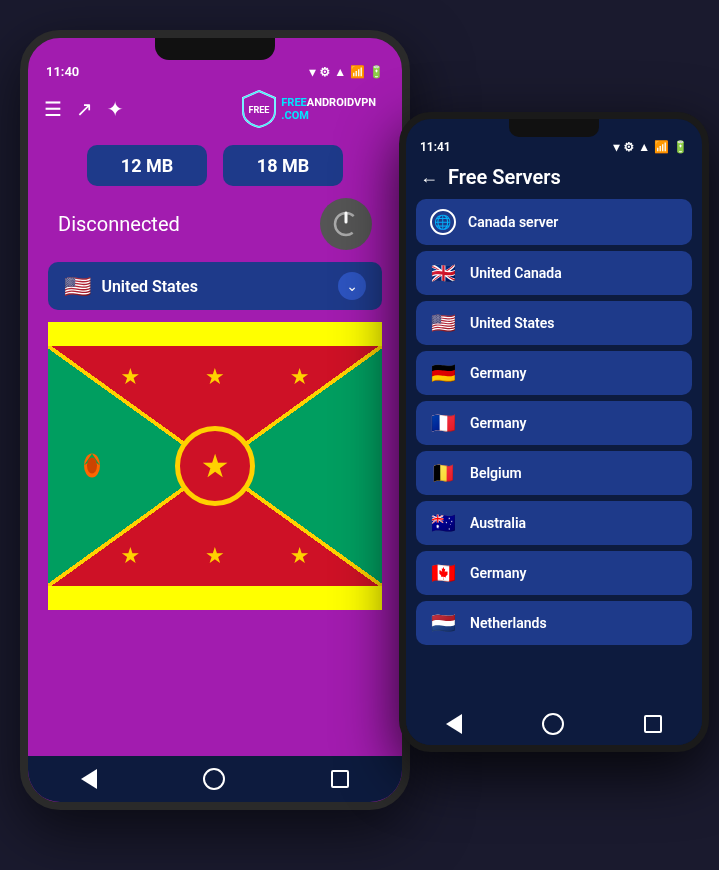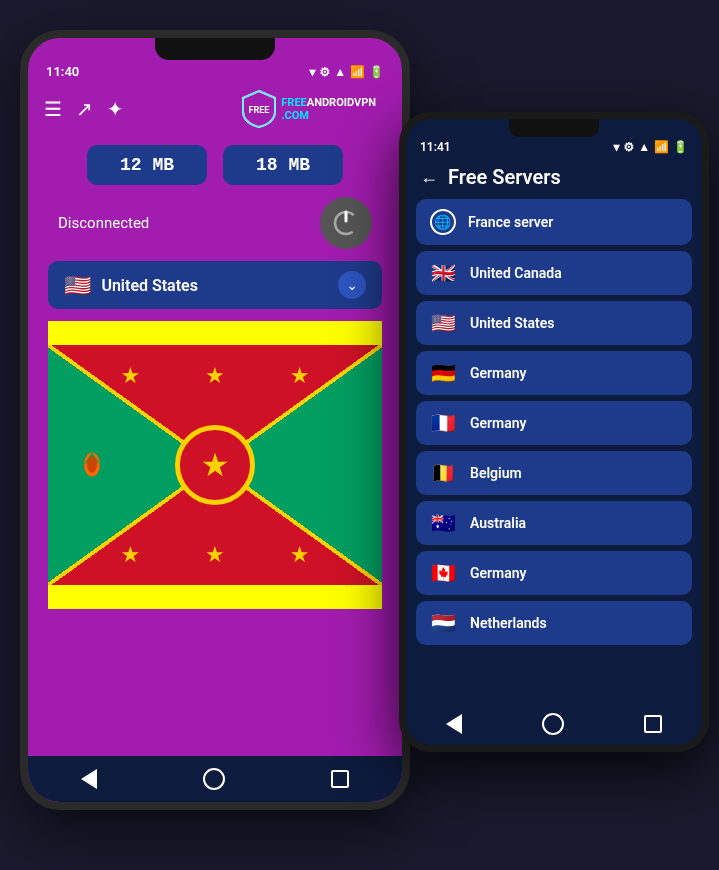--- a/index.html
+++ b/index.html
@@ -98,21 +98,20 @@
       align-items: center;
       padding: 10px 20px 0;
     }
 
     .data-row {
       display: flex;
       gap: 16px;
       margin-bottom: 12px;
       width: 100%;
       justify-content: center;
-      font-family: Liberation Mono, monospace;
     }
 
     .data-badge {
       background: #1e3a8a;
       color: white;
       font-size: 18px;
       font-weight: bold;
       padding: 10px 28px;
       border-radius: 10px;
       min-width: 120px;
@@ -123,21 +122,21 @@
       display: flex;
       align-items: center;
       justify-content: space-between;
       width: 100%;
       padding: 0 10px;
       margin-bottom: 12px;
     }
 
     .disconnected-text {
       color: white;
-      font-size: 15px;
+      font-size: 20px;
     }
 
     .power-btn {
       width: 52px;
       height: 52px;
       background: #555;
       border-radius: 50%;
       display: flex;
       align-items: center;
       justify-content: center;
@@ -557,21 +556,21 @@
   </div>
 
   <div class="phone2-header">
     <span class="back-arrow">←</span>
     <span class="header-title">Free Servers</span>
   </div>
 
   <div class="server-list">
   <div class="server-item">
         <div class="globe-icon">🌐</div>
-        <span class="server-name">France server</span>
+        <span class="server-name">Canada server</span>
       </div>
       <div class="server-item">
         <div class="server-flag">🇬🇧</div>
         <span class="server-name">United Canada</span>
       </div>
       <div class="server-item">
         <div class="server-flag">🇺🇸</div>
         <span class="server-name">United States</span>
       </div>
       <div class="server-item">

